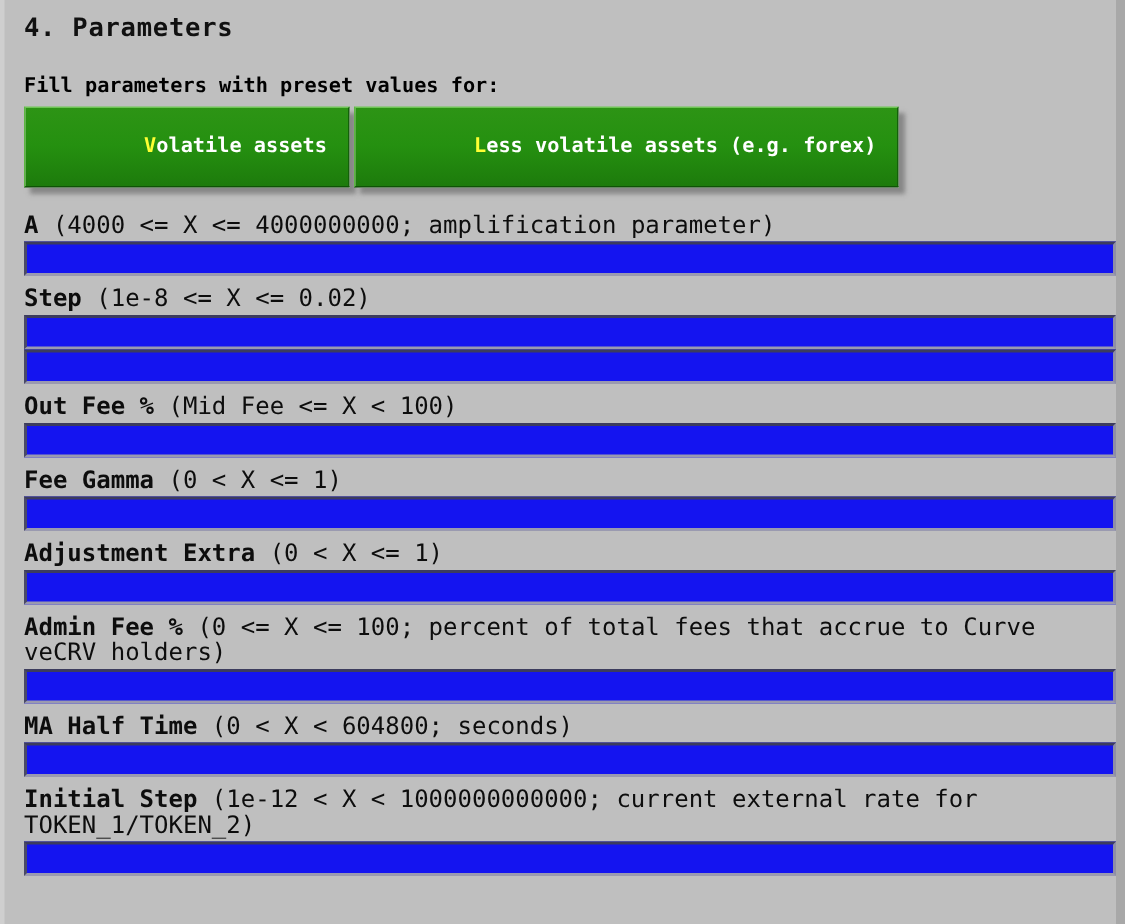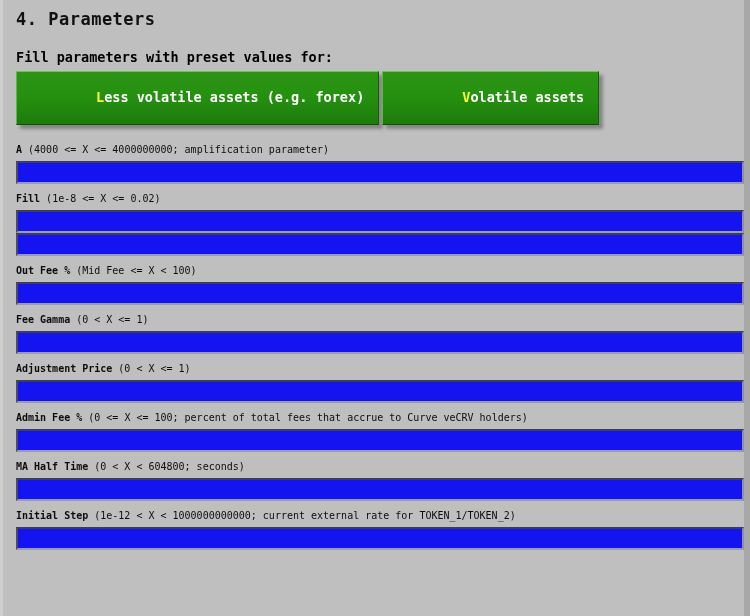--- a/index.html
+++ b/index.html
@@ -86,21 +86,21 @@
     color: #ffff33;
   }
 
   
   .param-group {
     padding: 0;
     margin: 0;
   }
   .param-label {
     font-family: "DejaVu Sans Mono", "Liberation Mono", monospace;
-    font-size: 10px;
+    font-size: 16px;
     color: #0d0d0d;
     line-height: 17px;
     padding: 6px 0 3px 3px;
     word-spacing: 0px;
   }
   .param-label .pname {
     font-weight: bold;
   }
   .param-label .prange {
     font-weight: normal;
@@ -133,54 +133,54 @@
 
 <div id="page">
   <div id="content">
 
     <h1 class="page-title">4. Parameters</h1>
 
     <div class="preset-label">Fill parameters with preset values for:</div>
 
     <div class="preset-buttons">
       <button class="preset-btn" type="button">
-        <span class="akey">L</span><span>ess volatile assets (e.g. forex)</span>
+        <span class="akey">V</span><span>olatile assets</span>
       </button>
       <button class="preset-btn" type="button">
-        <span class="akey">V</span><span>olatile assets</span>
+        <span class="akey">L</span><span>ess volatile assets (e.g. forex)</span>
       </button>
     </div>
 
     <div class="param-group first">
       <div class="param-label"><span class="pname">A</span><span class="prange"> (4000 &lt;= X &lt;= 4000000000; amplification parameter)</span></div>
       <input class="param-input" type="text" value="" style="">
     </div>
 
     <div class="param-group">
-      <div class="param-label"><span class="pname">Fill</span><span class="prange"> (1e-8 &lt;= X &lt;= 0.02)</span></div>
+      <div class="param-label"><span class="pname">Step</span><span class="prange"> (1e-8 &lt;= X &lt;= 0.02)</span></div>
       <input class="param-input" type="text" value="" style="">
     </div>
 
     <div class="param-group">
       <input class="param-input" type="text" value="" style="">
     </div>
 
     <div class="param-group">
       <div class="param-label"><span class="pname">Out Fee %</span><span class="prange"> (Mid Fee &lt;= X &lt; 100)</span></div>
       <input class="param-input" type="text" value="" style="">
     </div>
 
 
     <div class="param-group">
       <div class="param-label"><span class="pname">Fee Gamma</span><span class="prange"> (0 &lt; X &lt;= 1)</span></div>
       <input class="param-input" type="text" value="" style="">
     </div>
 
     <div class="param-group">
-      <div class="param-label"><span class="pname">Adjustment Price</span><span class="prange"> (0 &lt; X &lt;= 1)</span></div>
+      <div class="param-label"><span class="pname">Adjustment Extra</span><span class="prange"> (0 &lt; X &lt;= 1)</span></div>
       <input class="param-input" type="text" value="" style="">
     </div>
 
     <div class="param-group">
       <div class="param-label"><span class="pname">Admin Fee %</span><span class="prange"> (0 &lt;= X &lt;= 100; percent of total fees that accrue to Curve veCRV holders)</span></div>
       <input class="param-input" type="text" value="" style="">
     </div>
 
     <div class="param-group">
       <div class="param-label"><span class="pname">MA Half Time</span><span class="prange"> (0 &lt; X &lt; 604800; seconds)</span></div>

